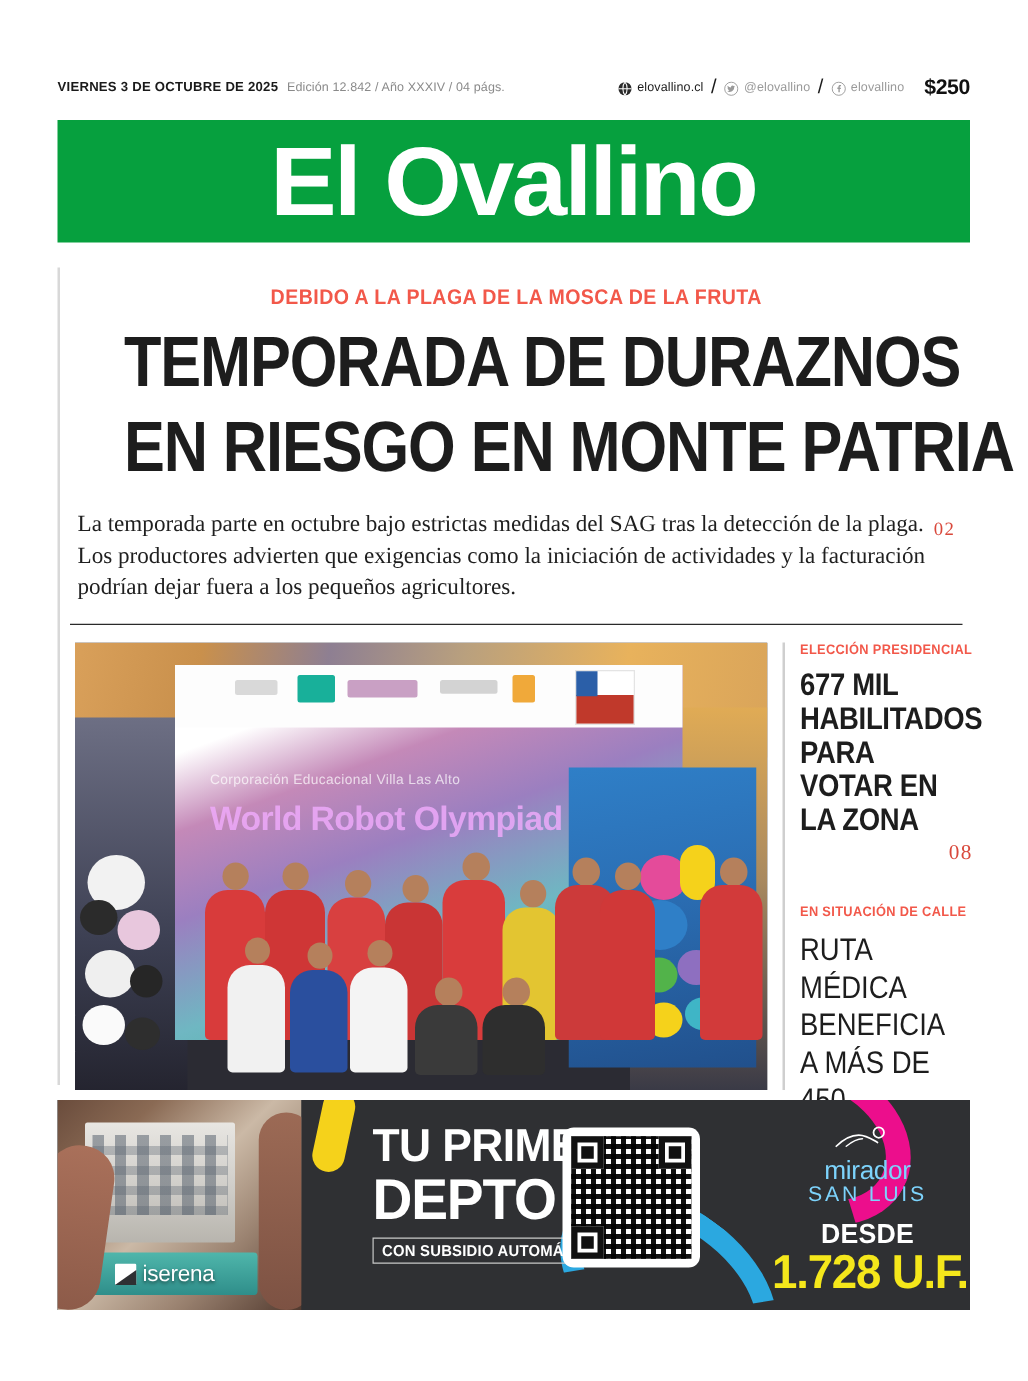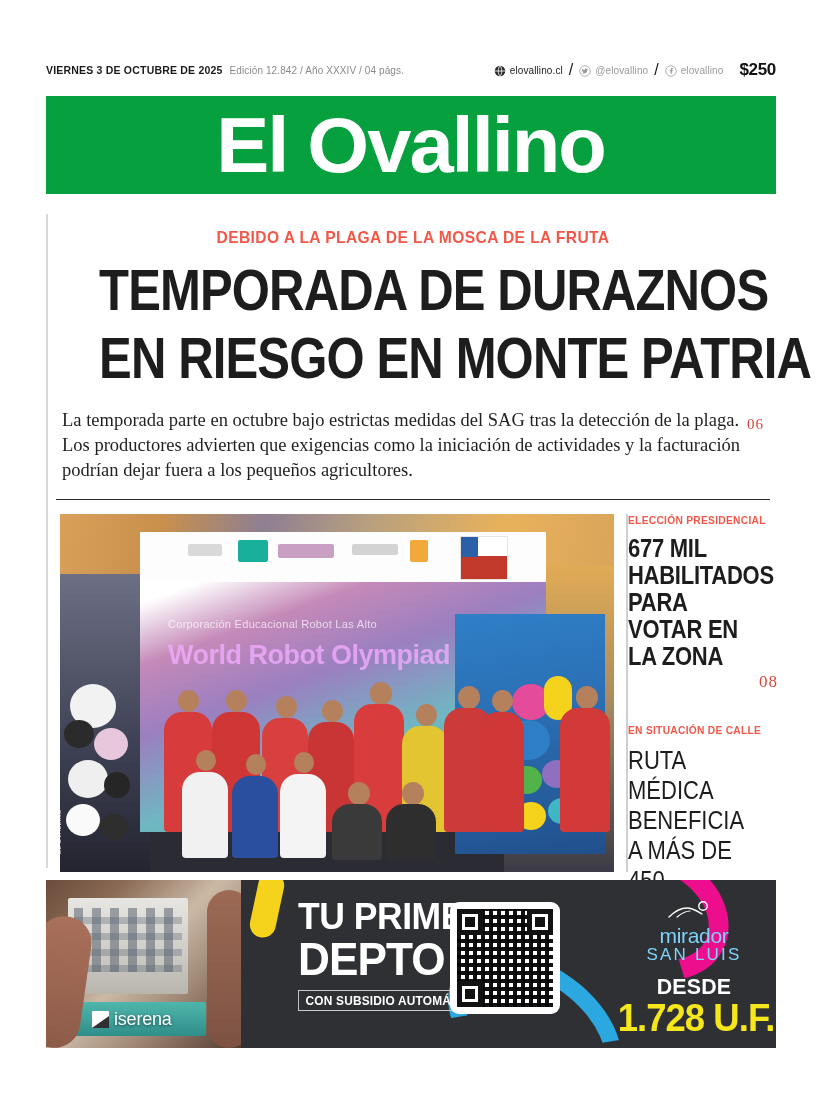--- a/index.html
+++ b/index.html
@@ -266,20 +266,21 @@
     transform: scaleX(0.94);
     transform-origin: left center;
     white-space: nowrap;
   }
 
   
   .sidebar {
     width: 152px;
     margin-left: 12px;
     border-left: 2px solid #cfcfcf;
+    padding-left: 12px;
     box-sizing: border-box;
     height: 358px;
     position: relative;
   }
   .side-item { position: relative; }
   .side-item.second { margin-top: 32px; }
   .side-kicker {
     color: #F2584A;
     font-weight: bold;
     font-size: 11px;
@@ -530,21 +531,21 @@
     <div class="masthead-title">El Ovallino</div>
   </div>
 
   <div class="frame">
 
     <div class="kicker-main">DEBIDO A LA PLAGA DE LA MOSCA DE LA FRUTA</div>
     <div class="headline">TEMPORADA DE DURAZNOS</div>
     <div class="headline">EN RIESGO EN MONTE PATRIA</div>
 
     <div class="deck">
-      <span class="pageref">06</span>
+      <span class="pageref">02</span>
       <span>La temporada parte en octubre bajo estrictas medidas del SAG tras la detección de la plaga. Los productores advierten que exigencias como la iniciación de actividades y la facturación podrían dejar fuera a los pequeños agricultores.</span>
     </div>
 
     <div class="rule"></div>
 
     <div class="lower">
 
       <div class="photo-col">
         <div class="photo">
           <div class="bd-ceiling"></div>
@@ -554,21 +555,21 @@
           <div class="bd-banner2"></div>
           <div class="bd-whitebar"></div>
 
           <div class="bd-logo" style="left:128px; width:34px; height:12px; background:#d9d9d9;"></div>
           <div class="bd-logo" style="left:178px; top:26px; width:30px; height:22px; background:#18b09a;"></div>
           <div class="bd-logo" style="left:218px; width:56px; height:14px; background:#c9a0c4;"></div>
           <div class="bd-logo" style="left:292px; width:46px; height:11px; background:#d3d3d3;"></div>
           <div class="bd-logo" style="left:350px; top:26px; width:18px; height:22px; background:#f0a93a;"></div>
           <div class="bd-flag"></div>
 
-          <div class="bd-banner-sub">Corporación Educacional Robot Las Alto</div>
+          <div class="bd-banner-sub">Corporación Educacional Villa Las Alto</div>
           <div class="bd-banner-text">World Robot Olympiad</div>
 
           <div class="balloon" style="left:10px; top:170px; width:46px; height:44px; background:#f2f2f2;"></div>
           <div class="balloon" style="left:4px; top:206px; width:30px; height:28px; background:#2b2b2b;"></div>
           <div class="balloon" style="left:34px; top:214px; width:34px; height:32px; background:#e8c7dd;"></div>
           <div class="balloon" style="left:8px; top:246px; width:40px; height:38px; background:#efefef;"></div>
           <div class="balloon" style="left:44px; top:258px; width:26px; height:26px; background:#262626;"></div>
           <div class="balloon" style="left:6px; top:290px; width:34px; height:32px; background:#fafafa;"></div>
           <div class="balloon" style="left:40px; top:300px; width:28px; height:26px; background:#2e2e2e;"></div>
 

